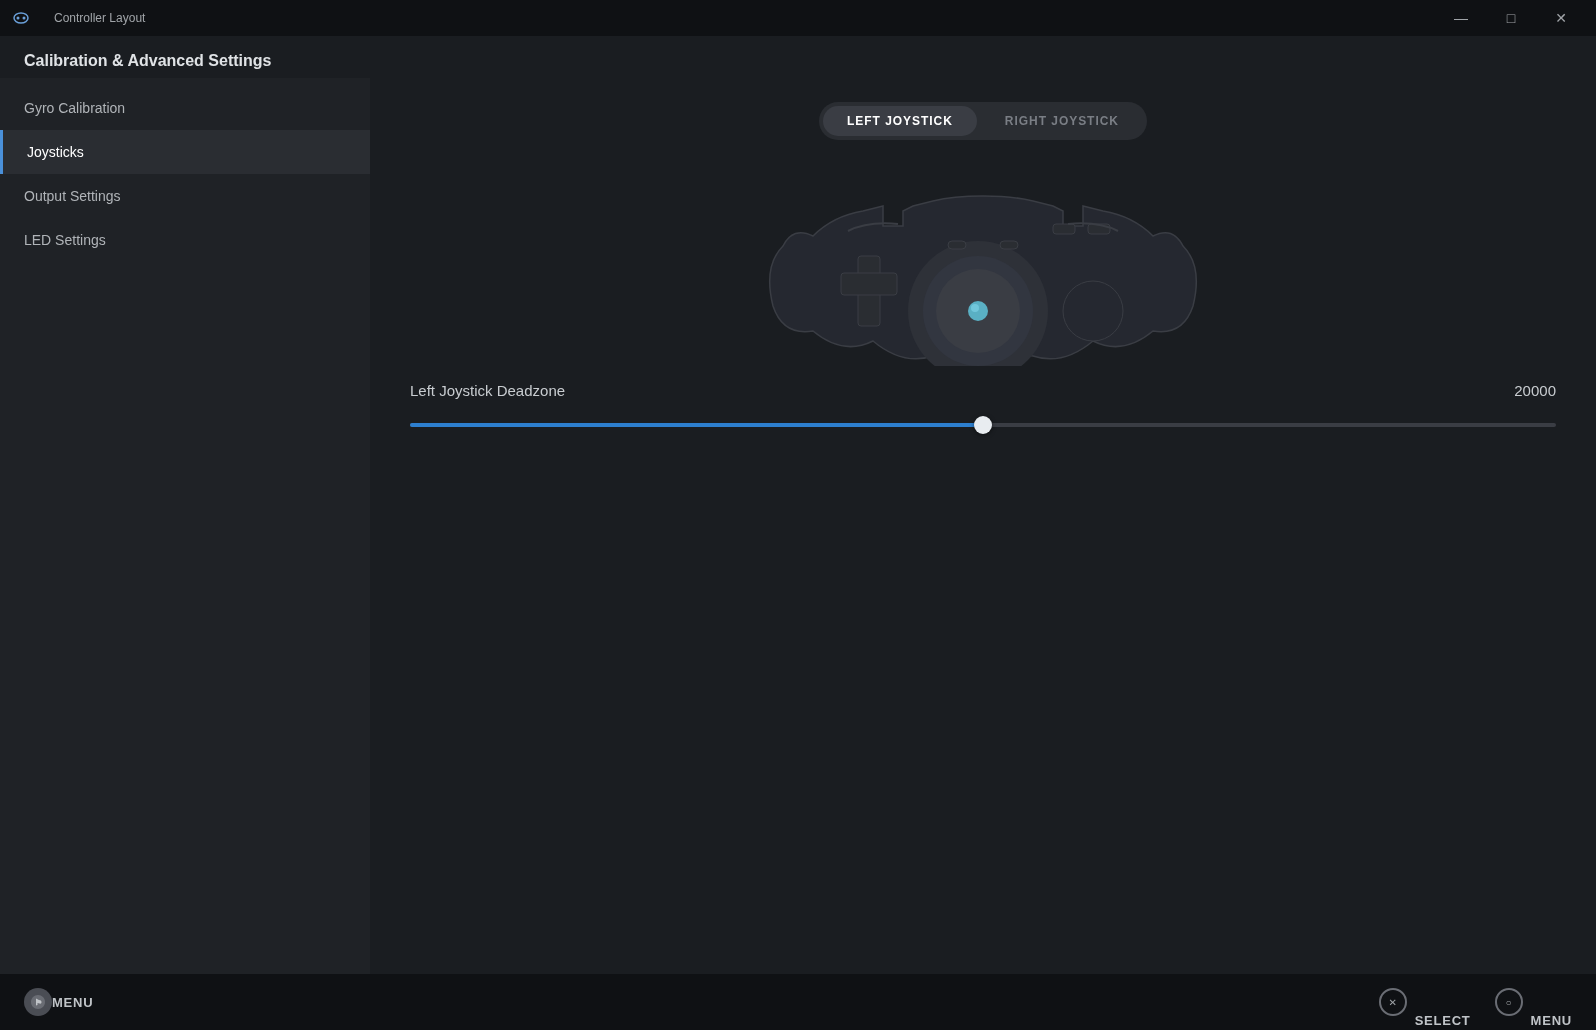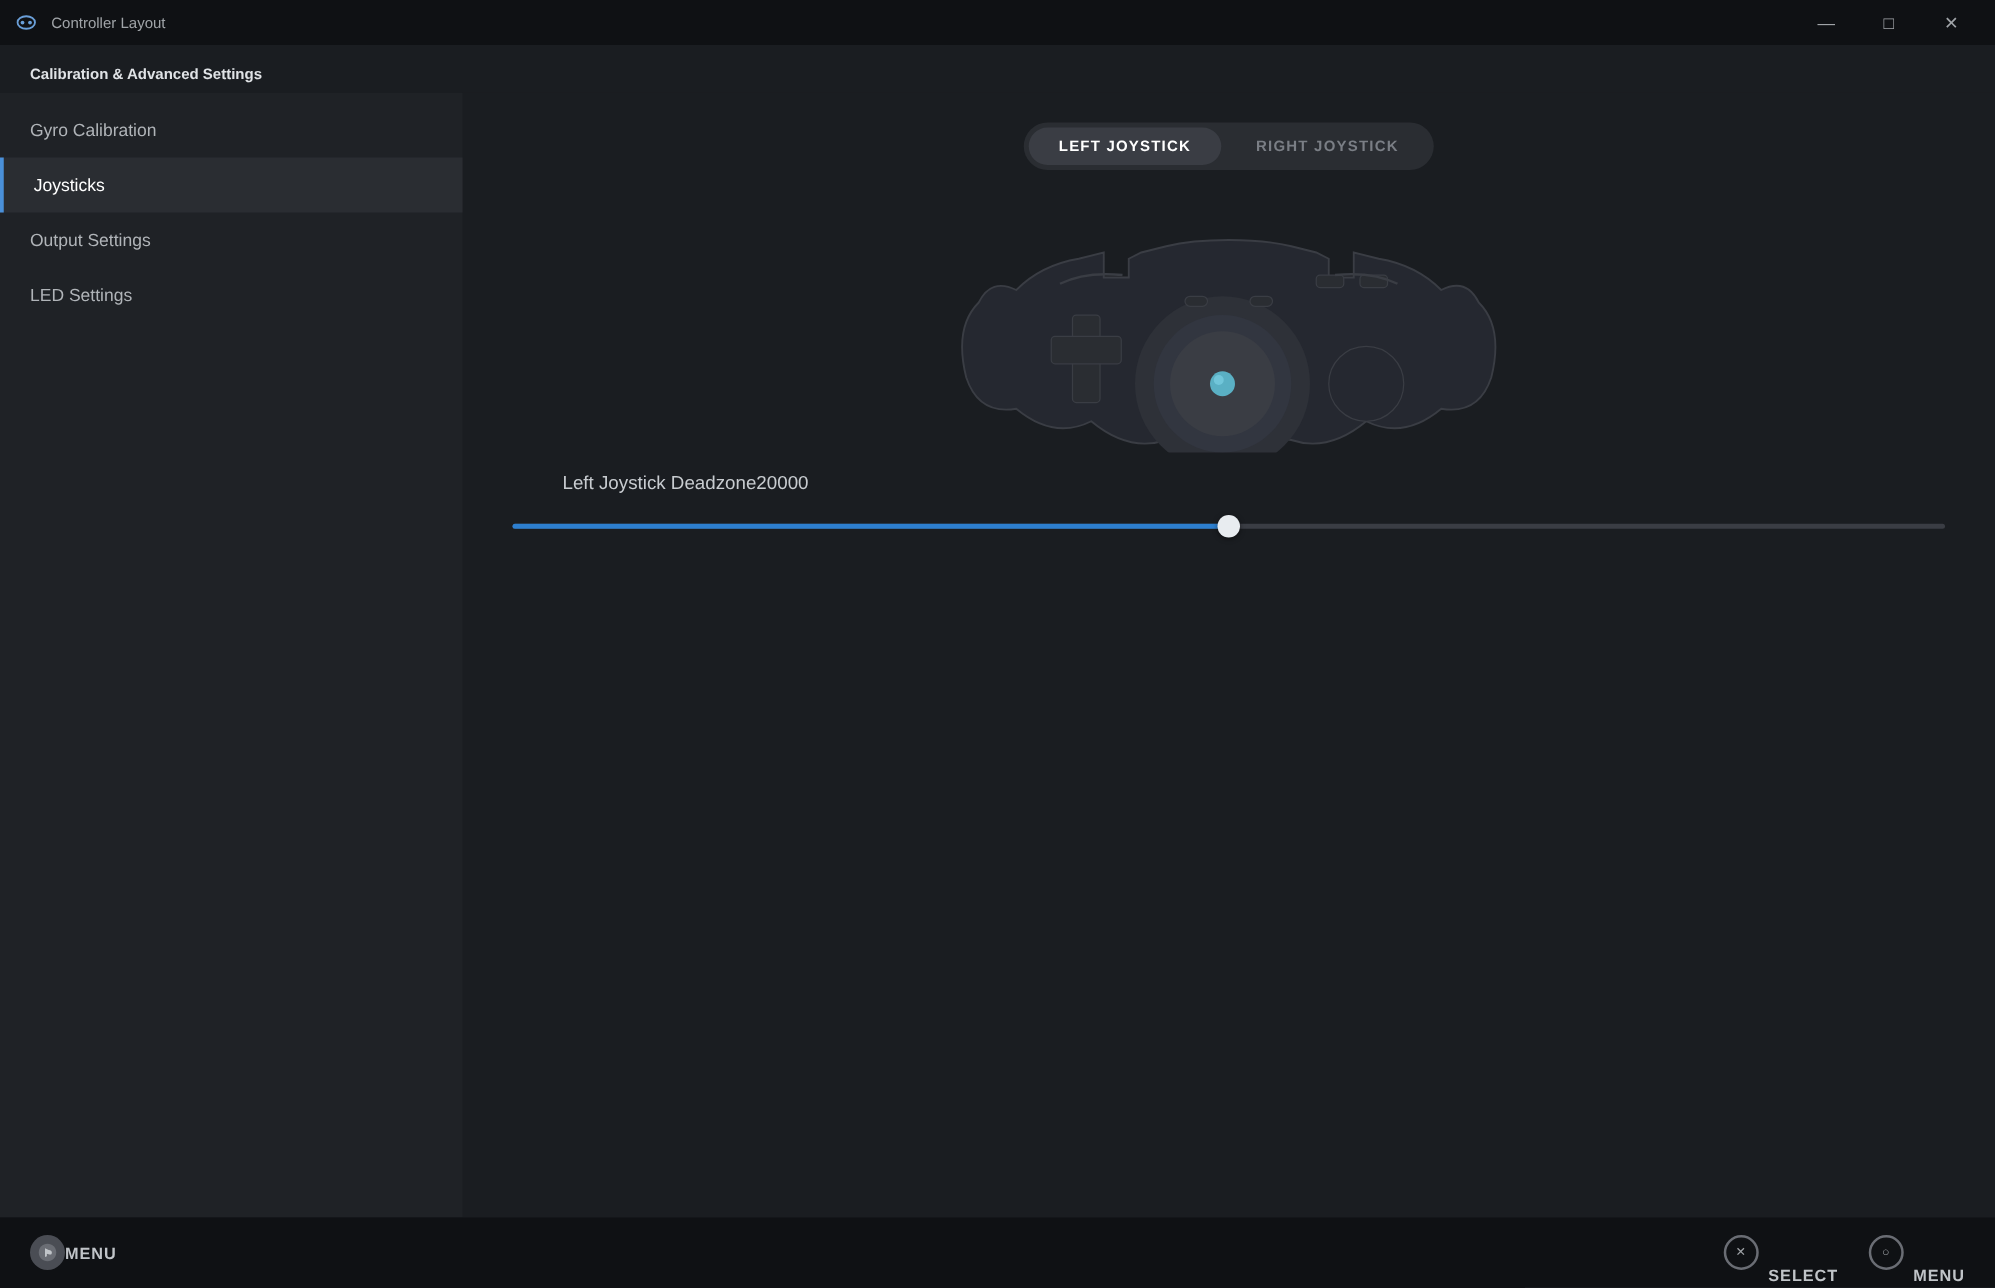--- a/index.html
+++ b/index.html
@@ -19,21 +19,21 @@
       height: 36px;
       background: #0f1114;
       display: flex;
       align-items: center;
       justify-content: space-between;
       padding: 0 12px;
     }
     .title-bar-left {
       display: flex;
       align-items: center;
-      gap: 11px;
+      gap: 24px;
     }
     .title-bar-icon {
       width: 18px;
       height: 18px;
       display: flex;
       align-items: center;
       justify-content: center;
     }
     .title-bar-title {
       font-size: 12px;
@@ -58,21 +58,21 @@
 
     
     .app-container {
       display: flex;
       flex-direction: column;
       height: calc(100% - 36px);
     }
 
     .page-header {
       padding: 16px 24px 8px 24px;
-      font-size: 12px;
+      font-size: 16px;
       font-weight: 600;
       color: #e0e3e6;
       background: #1a1d21;
     }
 
     .content-area {
       display: flex;
       flex: 1;
       overflow: hidden;
     }
@@ -145,22 +145,22 @@
 
     
     .deadzone-section {
       display: flex;
       flex-direction: column;
       gap: 16px;
     }
 
     .deadzone-header {
       display: flex;
-      align-items: center;
-      margin-left: 40px;
+      justify-content: space-between;
+      align-items: center;
     }
 
     .deadzone-label {
       font-size: 15px;
       color: #c8ccd0;
     }
 
     .deadzone-value {
       font-size: 15px;
       color: #c8ccd0;

